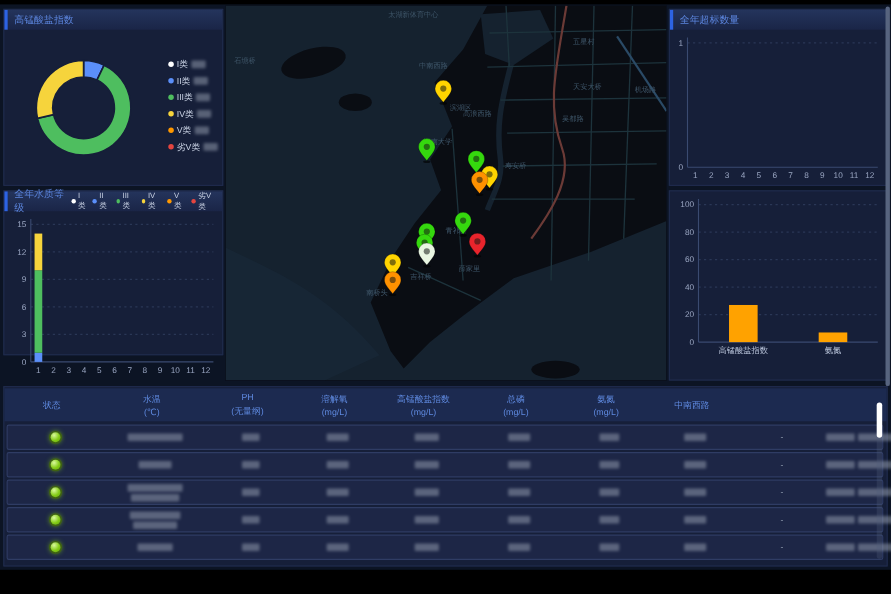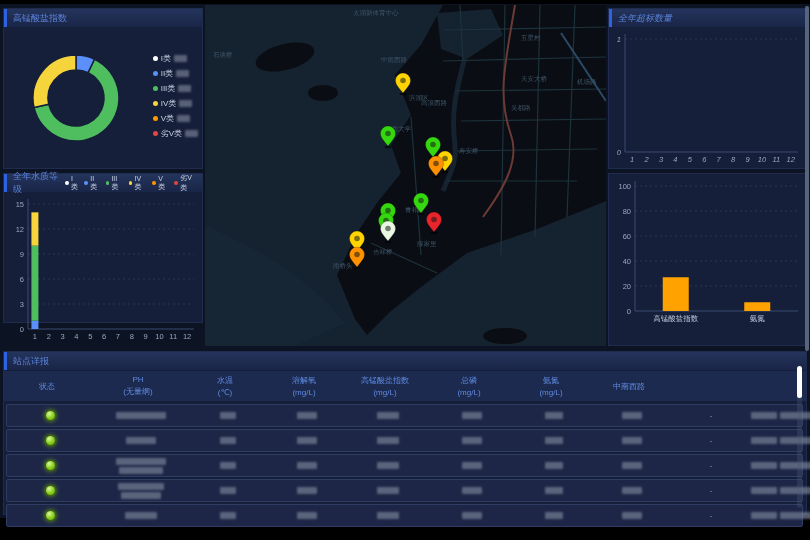--- a/index.html
+++ b/index.html
@@ -7,21 +7,21 @@
        font-family:"Liberation Sans","DejaVu Sans",sans-serif;}
   .app{position:absolute;left:0;top:4px;width:810px;height:514px;background:#0C1424;}
   .panel{position:absolute;background:#161F39;border:1px solid #202C4E;box-sizing:border-box;}
   .p-hd{height:18px;background:linear-gradient(180deg,#24345C,#1A2547);color:#5B84DC;
         font-size:9px;display:flex;align-items:center;border-left:3px solid #2D63E3;
         padding-left:6px;box-sizing:border-box;}
   .p-hd .spacer{flex:1;}
   .p-bd{position:relative;width:100%;height:calc(100% - 18px);}
   .p-donut{left:3px;top:4px;width:200px;height:161px;}
   .p-year{left:3px;top:169px;width:200px;height:150px;}
-  .p-count{left:608px;top:4px;width:199px;height:161px;font-style:italic;}
+  .p-count{left:608px;top:4px;width:199px;height:161px;}
   .p-rate{left:608px;top:169px;width:199px;height:173px;}
   .p-table{left:3px;top:347px;width:804px;height:164px;}
   .map{position:absolute;left:205px;top:1px;width:401px;height:341px;background:#0A0D13;overflow:hidden;}
   
   .d-legend{position:absolute;right:4px;top:24px;}
   .d-item{display:flex;align-items:center;height:15px;gap:3px;}
   .d-dot{width:5px;height:5px;border-radius:50%;flex:none;}
   .d-item span.lbl{font-size:8px;color:#C9D2E4;}
   
   .h-legend{display:flex;gap:5px;align-items:center;margin-right:4px;}
@@ -328,34 +328,31 @@
           <line x1="26" y1="137" x2="189" y2="137" stroke="#3A4A70" stroke-width="1"></line>
           <text x="66.75" y="147" fill="#B9C4DA" font-size="7.5" text-anchor="middle">高锰酸盐指数</text>
           <text x="148.25" y="147" fill="#B9C4DA" font-size="7.5" text-anchor="middle">氨氮</text>
           <rect x="53.75" y="103.25" width="26" height="33.75" fill="#FFA200"></rect>
           <rect x="135.25" y="128.25" width="26" height="8.75" fill="#FFA200"></rect>
         </svg>
     </div>
   </section>
 
   <section class="panel p-table">
-    <header class="p-hd">
-      <span>站点详报</span>
-    </header>
     <div class="t-hd t-cols" id="thead">
         <div class="c">
           <span>状态</span>
+        </div>
+        <div class="c">
+          <span>水温</span>
+          <span>(℃)</span>
         </div>
         <div class="c">
           <span>PH</span>
           <span>(无量纲)</span>
-        </div>
-        <div class="c">
-          <span>水温</span>
-          <span>(℃)</span>
         </div>
         <div class="c">
           <span>溶解氧</span>
           <span>(mg/L)</span>
         </div>
         <div class="c">
           <span>高锰酸盐指数</span>
           <span>(mg/L)</span>
         </div>
         <div class="c">

